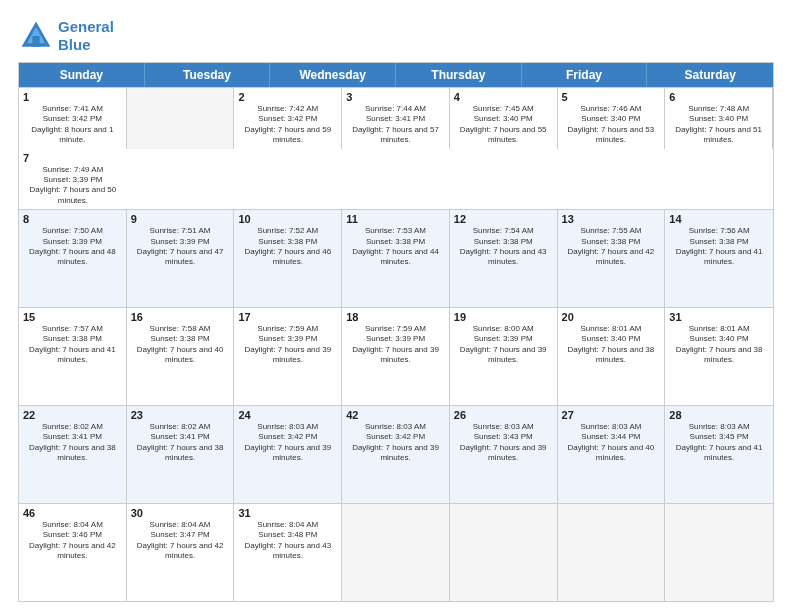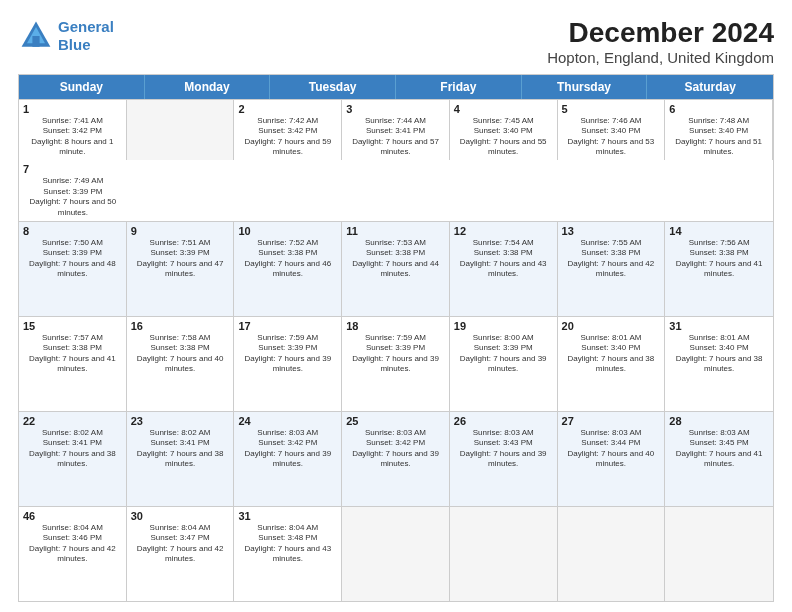--- a/index.html
+++ b/index.html
@@ -120,33 +120,29 @@
       <svg class="logo-icon" viewBox="0 0 40 40">
         <polygon points="20,4 36,32 4,32" fill="#3a7fc1"></polygon>
         <polygon points="20,10 30,28 10,28" fill="#5baee8"></polygon>
         <rect x="16" y="20" width="8" height="12" fill="#3a7fc1"></rect>
       </svg>
       <div class="logo-text">
         <div><span>General</span></div>
         <div><span>Blue</span></div>
       </div>
     </div>
-    <div class="title-block">
-      <div class="main-title">December 2024</div>
-      <div class="subtitle">Hopton, England, United Kingdom</div>
-    </div>
   </div>
 
   <div class="calendar">
     <div class="calendar-header-row">
       <div class="cal-header-cell">Sunday</div>
-      <div class="cal-header-cell">Monday</div>
       <div class="cal-header-cell">Tuesday</div>
+      <div class="cal-header-cell">Wednesday</div>
+      <div class="cal-header-cell">Thursday</div>
       <div class="cal-header-cell">Friday</div>
-      <div class="cal-header-cell">Thursday</div>
       <div class="cal-header-cell">Saturday</div>
     </div>
     <div class="calendar-body" id="cal-body">
     <div class="cal-week">
           <div class="cal-cell">
             <span class="day-num">1</span>
             <div class="cell-text">Sunrise: 7:41 AM<br>Sunset: 3:42 PM<br>Daylight: 8 hours and 1 minute.</div>
           </div>
           <div class="cal-cell empty"></div>
           <div class="cal-cell">
@@ -241,21 +237,21 @@
           </div>
           <div class="cal-cell alt-row">
             <span class="day-num">23</span>
             <div class="cell-text">Sunrise: 8:02 AM<br>Sunset: 3:41 PM<br>Daylight: 7 hours and 38 minutes.</div>
           </div>
           <div class="cal-cell alt-row">
             <span class="day-num">24</span>
             <div class="cell-text">Sunrise: 8:03 AM<br>Sunset: 3:42 PM<br>Daylight: 7 hours and 39 minutes.</div>
           </div>
           <div class="cal-cell alt-row">
-            <span class="day-num">25</span>
+            <span class="day-num">42</span>
             <div class="cell-text">Sunrise: 8:03 AM<br>Sunset: 3:42 PM<br>Daylight: 7 hours and 39 minutes.</div>
           </div>
           <div class="cal-cell alt-row">
             <span class="day-num">26</span>
             <div class="cell-text">Sunrise: 8:03 AM<br>Sunset: 3:43 PM<br>Daylight: 7 hours and 39 minutes.</div>
           </div>
           <div class="cal-cell alt-row">
             <span class="day-num">27</span>
             <div class="cell-text">Sunrise: 8:03 AM<br>Sunset: 3:44 PM<br>Daylight: 7 hours and 40 minutes.</div>
           </div>

